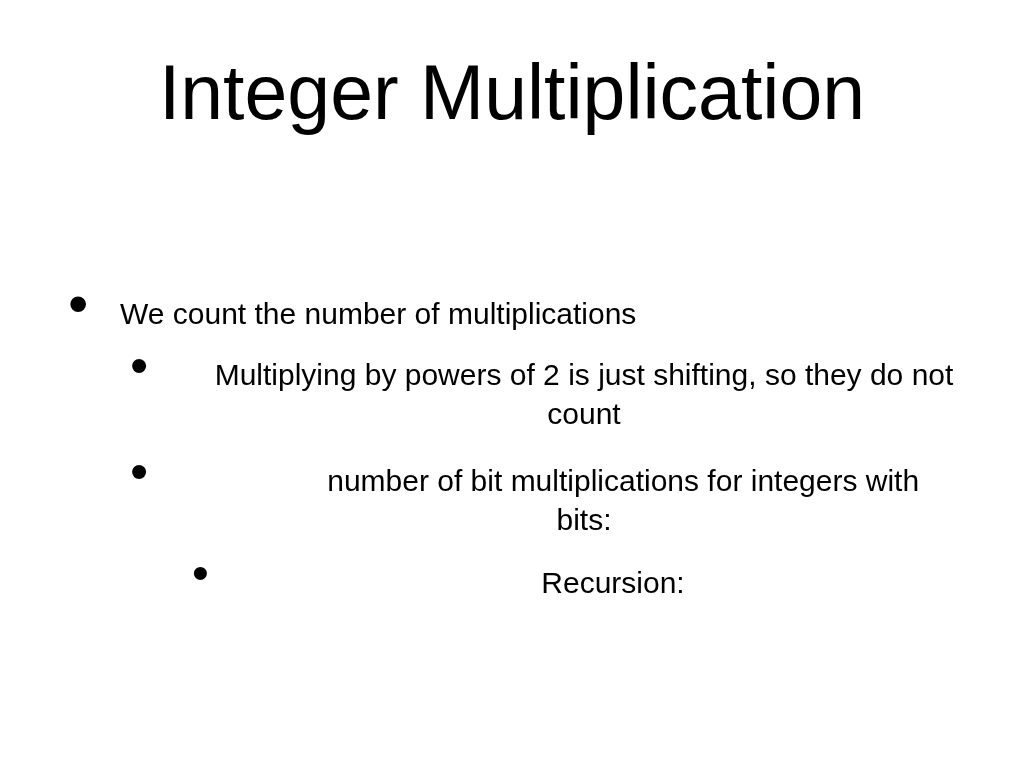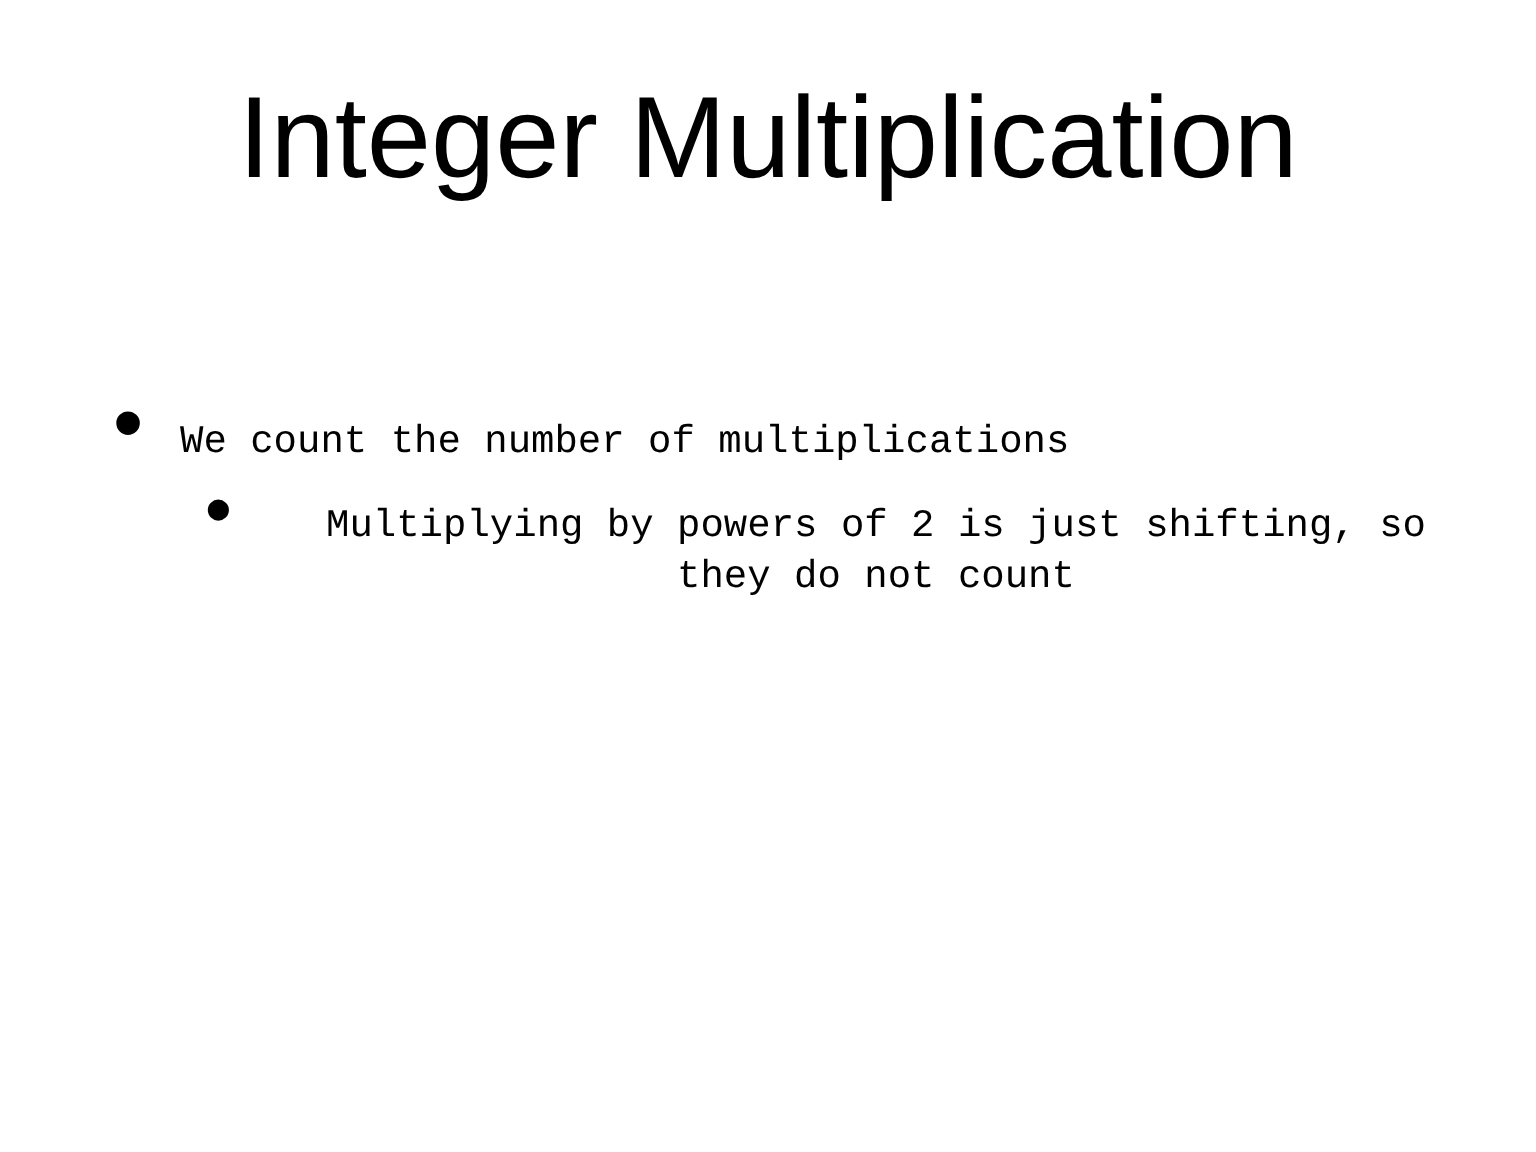--- a/index.html
+++ b/index.html
@@ -24,26 +24,25 @@
     top: 48px;
     left: 0;
     right: 0;
     text-align: center;
     font-size: 77px;
     font-weight: 400;
     letter-spacing: 0px;
   }
   .body {
     position: absolute;
-    top: 278px;
+    top: 294px;
     left: 60px;
     right: 40px;
-    font-size: 26px;
+    font-size: 30px;
     line-height: 1.3;
-    font-family: Liberation Mono, monospace;
   }
   ul {
     list-style: none;
     padding: 0;
     margin: 0;
   }
   li {
     position: relative;
     padding-left: 60px;
     margin-bottom: 18px;
@@ -105,17 +104,28 @@
   <div class="title">Integer Multiplication</div>
 
   <div class="body">
     <ul class="lvl1">
       <li>
         <span>We count the number of multiplications</span>
         <ul class="lvl2">
           <li>
             <span>Multiplying by powers of 2 is just shifting, so they do not count</span>
           </li>
+          <li>
+            <span class="gap"> </span>
+            <span>number of bit multiplications for integers with</span>
+            <br>
+            <span>bits:</span>
+            <ul class="lvl3">
+              <li>
+                <span>Recursion:</span>
+              </li>
+            </ul>
+          </li>
         </ul>
       </li>
     </ul>
   </div>
 </div>
 
 </body></html>

